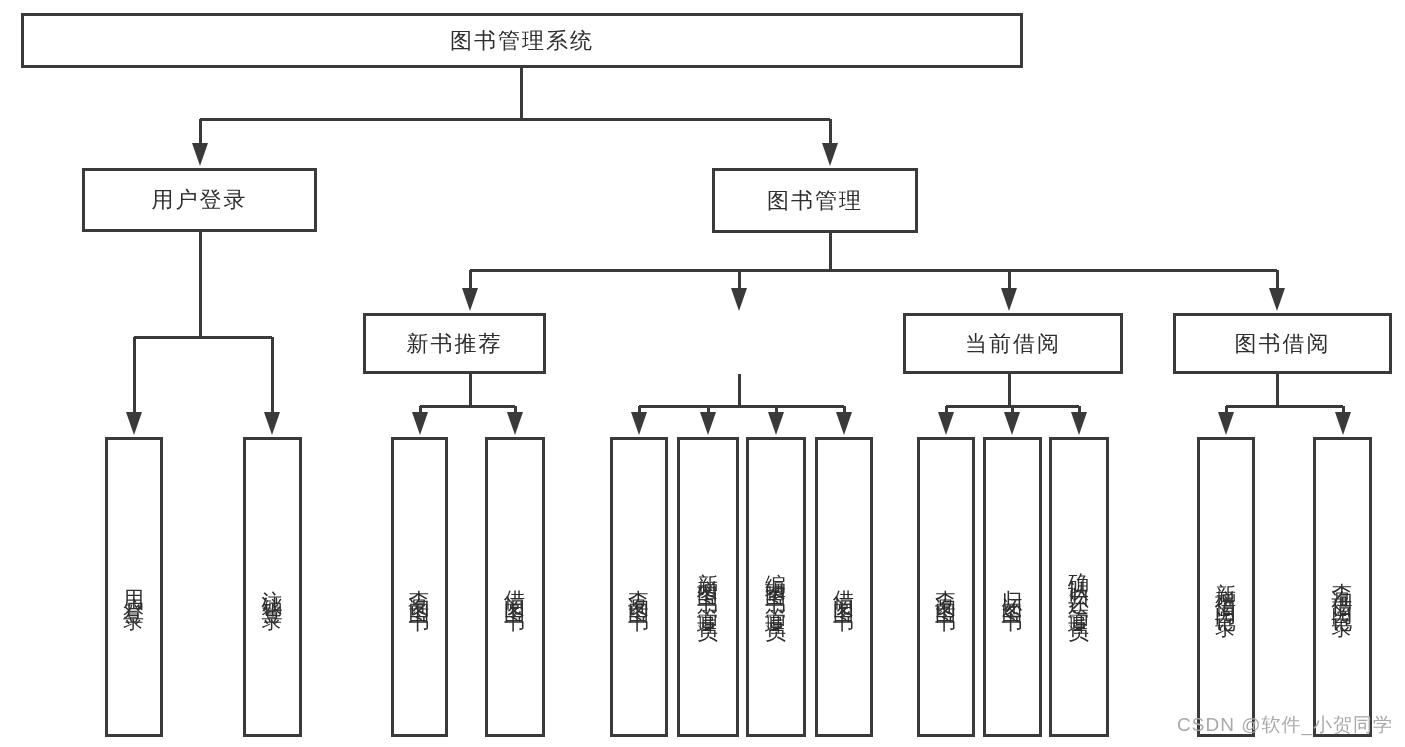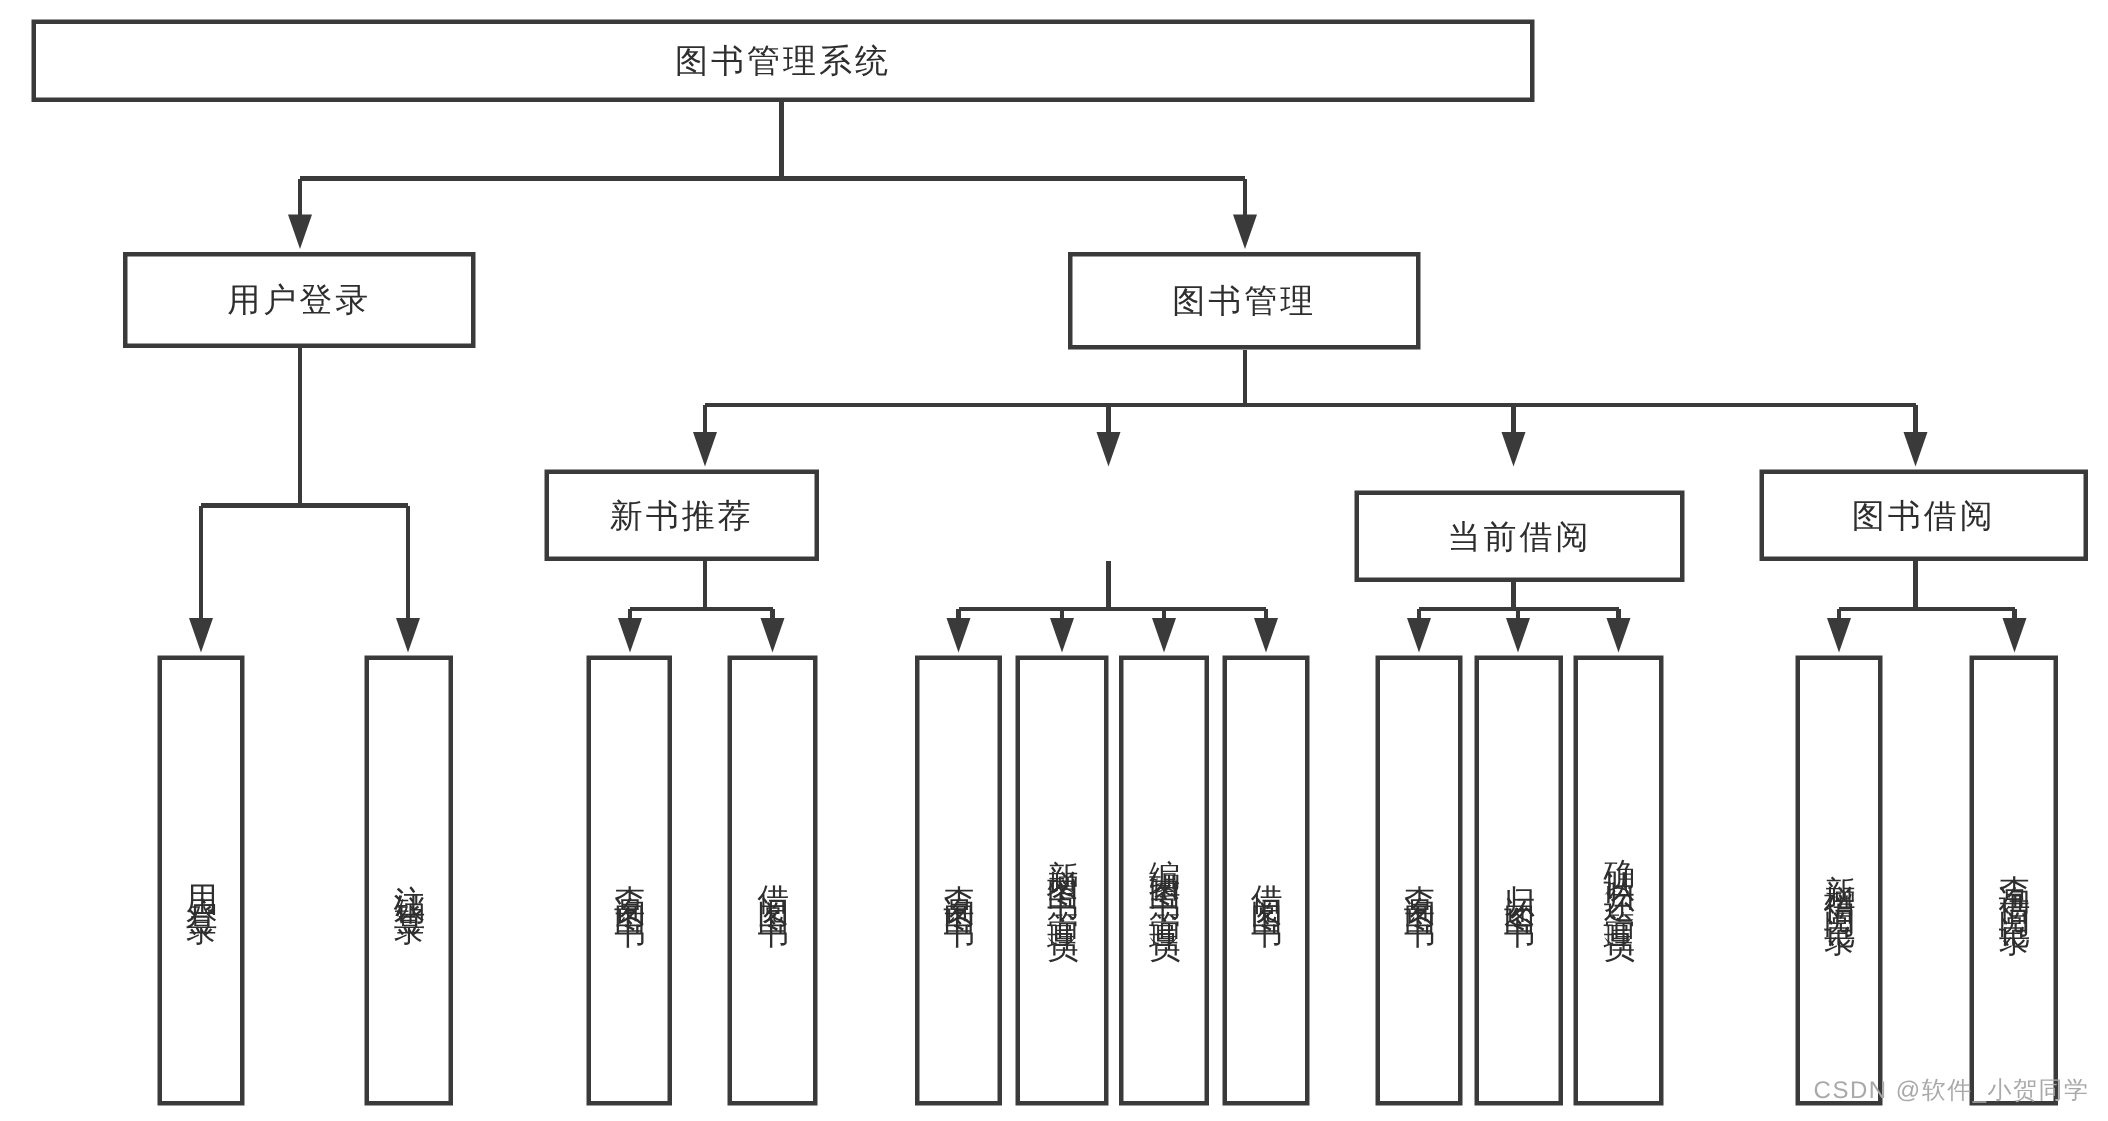--- a/index.html
+++ b/index.html
@@ -35,21 +35,21 @@
     text-orientation:mixed;
     font-size:21px;
     letter-spacing:7px;
     line-height:1;
   }
   .watermark{
     position:absolute;
     right:12px;bottom:9px;
     z-index:5;
     color:var(--wm);
-    font-size:16px;
+    font-size:19px;
     letter-spacing:1px;
     white-space:nowrap;
   }
 </style>
 </head>
 <body>
 
 <div class="stage">
 
   <svg class="wires" width="1405" height="747" viewBox="0 0 1405 747" shape-rendering="crispEdges">
@@ -80,24 +80,24 @@
       <polygon points="1004,412 1020,412 1012,435"></polygon>
       <polygon points="1071,412 1087,412 1079,435"></polygon>
       <polygon points="1218,412 1234,412 1226,435"></polygon>
       <polygon points="1335,412 1351,412 1343,435"></polygon>
     </g>
   </svg>
 
   <div class="node h" style="left:21px;top:13px;width:1002px;height:55px">图书管理系统</div>
 
   <div class="node h" style="left:82px;top:168px;width:235px;height:64px">用户登录</div>
-  <div class="node h" style="left:712px;top:168px;width:235px;height:65px">图书管理</div>
+  <div class="node h" style="left:712px;top:168px;width:206px;height:65px">图书管理</div>
 
   <div class="node h" style="left:363px;top:313px;width:183px;height:61px">新书推荐</div>
-  <div class="node h" style="left:903px;top:327px;width:220px;height:61px">当前借阅</div>
+  <div class="node h" style="left:903px;top:313px;width:220px;height:61px">当前借阅</div>
   <div class="node h" style="left:1173px;top:313px;width:219px;height:61px">图书借阅</div>
 
   <div class="node v" style="left:105px;top:437px;width:58px;height:300px">用户登录</div>
   <div class="node v" style="left:243px;top:437px;width:59px;height:300px">注销登录</div>
 
   <div class="node v" style="left:391px;top:437px;width:57px;height:300px">查询图书</div>
   <div class="node v" style="left:485px;top:437px;width:60px;height:300px">借阅图书</div>
 
   <div class="node v" style="left:610px;top:437px;width:58px;height:300px">查询图书</div>
   <div class="node v" style="left:677px;top:437px;width:62px;height:300px">新增图书（管理员）</div>

